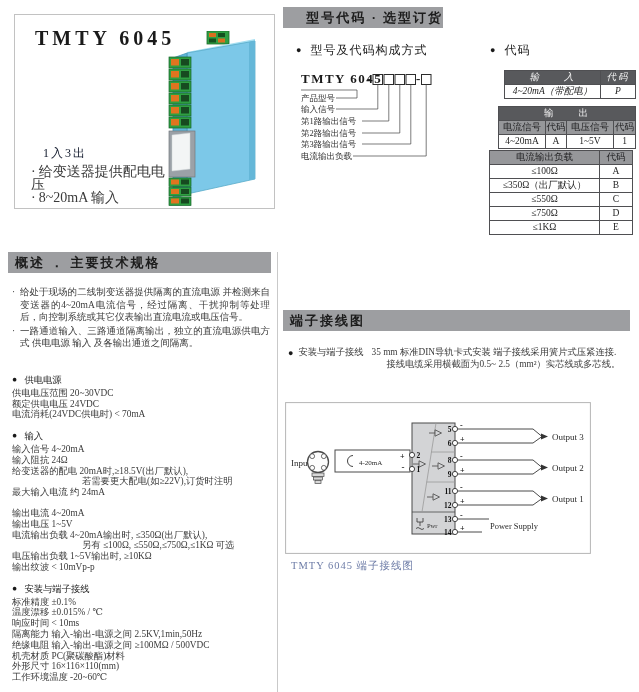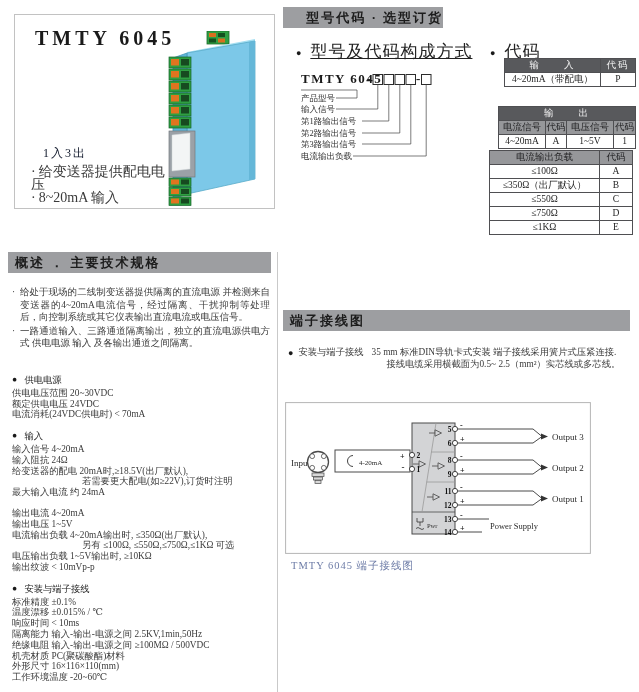--- a/index.html
+++ b/index.html
@@ -10,21 +10,21 @@
   .bar{background:#9d9ea1;color:#1c1c1c;font-weight:bold;font-size:13px;
        letter-spacing:2px;line-height:21px;padding-left:7px;height:21px;overflow:hidden;}
   
   #product-box{left:14px;top:14px;width:259px;height:193px;border:1px solid #c2c2c2;}
   #product-title{left:20px;top:12px;font-size:20px;font-weight:bold;letter-spacing:4px;color:#1a1a1a;}
   #io-label{left:28px;top:130px;font-size:12px;letter-spacing:2px;color:#0f172a;}
   .feature{font-size:14px;color:#3a3a3a;line-height:13px;}
   .feature .dot{margin-right:3px;}
   
   .bullet{font-size:9px;vertical-align:1px;margin-right:5px;color:#1a1a1a;}
-  .blabel{font-size:17px;color:#222;letter-spacing:1px;text-decoration:underline;}
+  .blabel{font-size:12px;color:#222;letter-spacing:1px;}
   
   table.t{border-collapse:collapse;position:absolute;table-layout:fixed;
           font-size:9.5px;text-align:center;color:#1f1f1f;}
   table.t th,table.t td{border:1px solid #4f4f52;padding:0;height:13px;line-height:13px;
           font-weight:normal;overflow:hidden;white-space:nowrap;}
   .dark{background:#58595c;color:#f2f2f2;letter-spacing:2px;}
   .mid{background:#96979a;color:#232325;}
   
   .para{position:relative;padding-left:8px;font-size:9.5px;line-height:12.6px;
         color:#3a3a3a;margin-bottom:1px;text-align:justify;}
@@ -170,21 +170,21 @@
       <text x="1" y="77">第3路输出信号</text>
       <text x="1" y="89">电流输出负载</text>
     </g>
   </svg>
 
   <div class="abs" style="left:490px;top:40px;">
     <span class="bullet">●</span>
     <span class="blabel">代码</span>
   </div>
 
-  <table class="t" style="left:504px;top:58px;width:131px;">
+  <table class="t" style="left:504px;top:70px;width:131px;font-style:italic;">
     <colgroup>
         <col style="width:96px">
         <col style="width:35px">
       </colgroup>
     <tbody>
         <tr>
       <th class="dark">输　　入</th>
       <th class="dark">代码</th>
     </tr>
     <tr>

